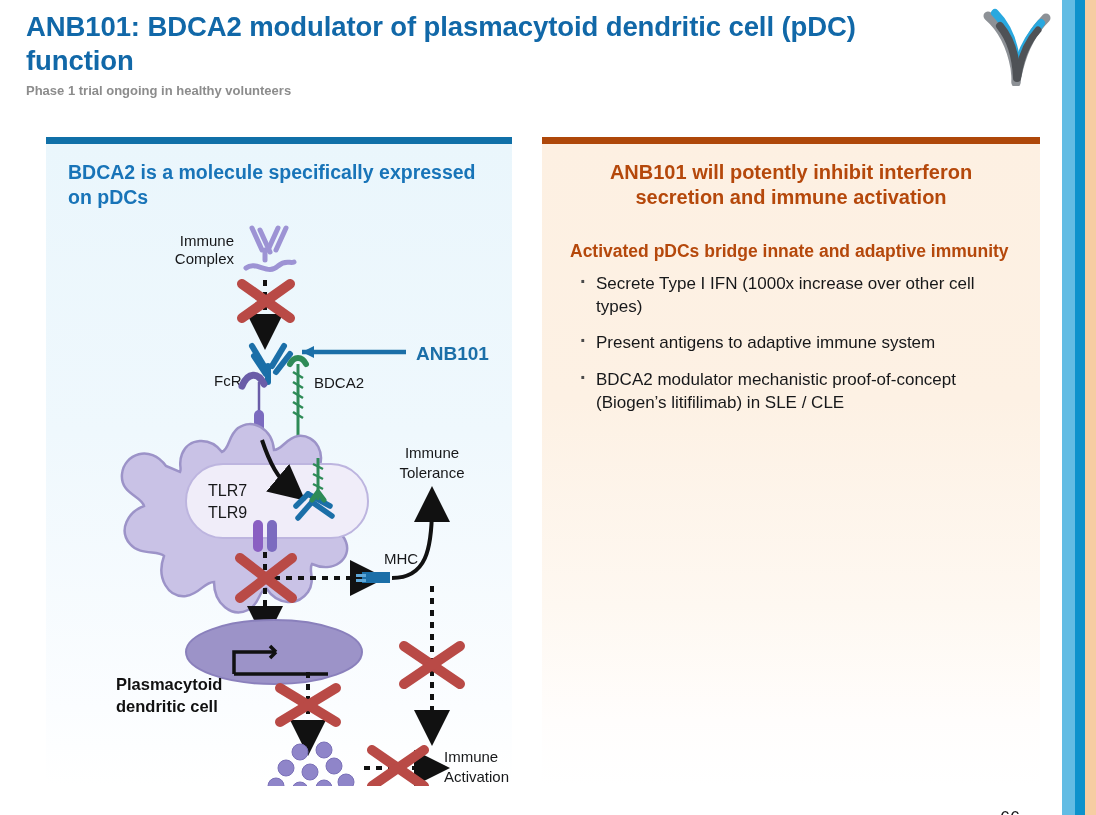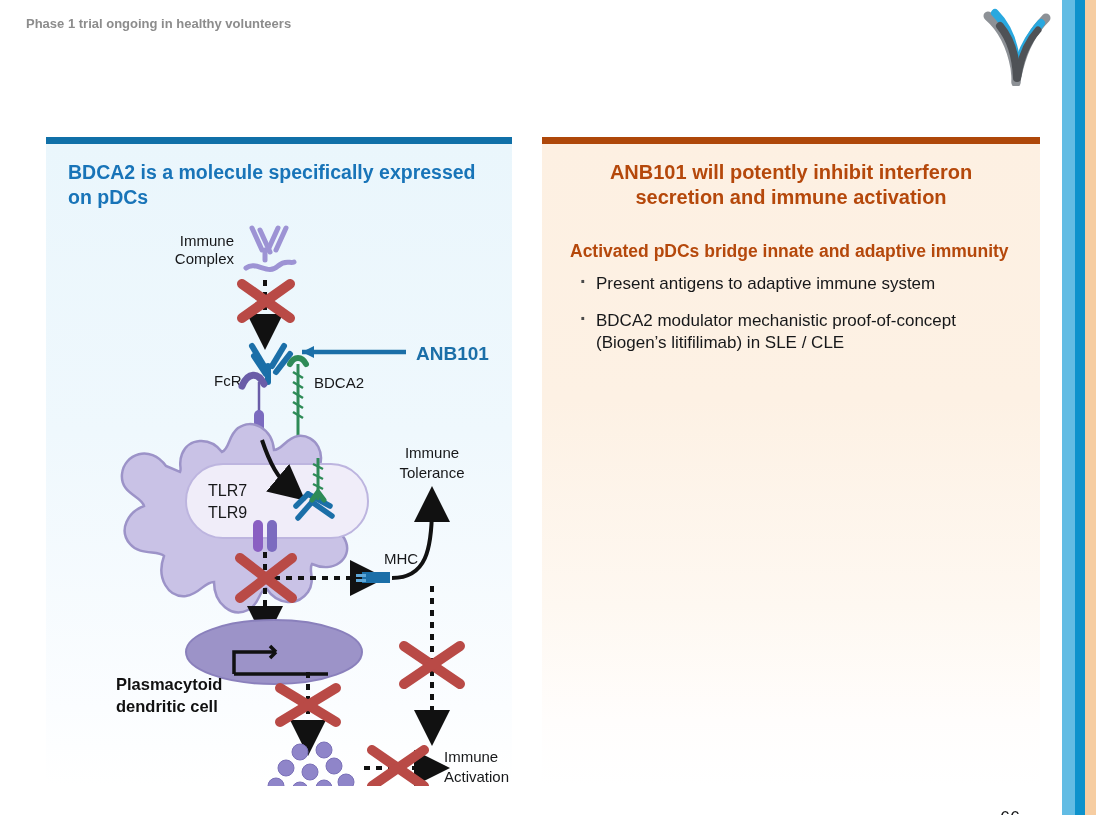--- a/index.html
+++ b/index.html
@@ -80,20 +80,21 @@
 
 <div class="slide">
 
   <div class="edge-bars">
     <div class="bar-light"></div>
     <div class="bar-dark"></div>
     <div class="bar-peach"></div>
   </div>
 
   <div class="header">
+    <h1 class="title">ANB101: BDCA2 modulator of plasmacytoid dendritic cell (pDC) function</h1>
     <div class="subtitle">Phase 1 trial ongoing in healthy volunteers</div>
   </div>
 
   <div class="logo">
     <svg width="78" height="80" viewBox="0 0 78 80">
       <path d="M10 10 C24 22 33 40 37 62 C38 70 38 74 38 76" stroke="#8D9196" stroke-width="9" fill="none" stroke-linecap="round"></path>
       <path d="M68 12 C56 24 46 42 41 62 C39 70 38 74 38 77" stroke="#8D9196" stroke-width="9" fill="none" stroke-linecap="round"></path>
       <path d="M17 7 C29 19 36 36 38 55" stroke="#29A8DF" stroke-width="8" fill="none" stroke-linecap="round"></path>
       <path d="M63 17 C54 27 45 42 40 58" stroke="#29A8DF" stroke-width="8" fill="none" stroke-linecap="round"></path>
       <path d="M22 20 C32 32 38 50 39 72" stroke="#4F5256" stroke-width="8" fill="none" stroke-linecap="round"></path>
@@ -246,20 +247,21 @@
       <text x="398" y="556" font-family="Liberation Sans, sans-serif" font-size="15" fill="#17181A">Immune</text>
       <text x="398" y="576" font-family="Liberation Sans, sans-serif" font-size="15" fill="#17181A">Activation</text>
     </svg>
   </div>
 
   <div class="right-panel">
     <div class="right-title">ANB101 will potently inhibit interferon secretion and immune activation</div>
 
     <div class="sec-head first">Activated pDCs bridge innate and adaptive immunity</div>
     <ul class="bullets">
+      <li>Secrete Type I IFN (1000x increase over other cell types)</li>
       <li>Present antigens to adaptive immune system</li>
     </ul>
 
     <ul class="bullets">
       <li>BDCA2 modulator mechanistic proof-of-concept (Biogen’s litifilimab) in SLE / CLE</li>
     </ul>
 
   </div>
 
   <div class="page-num">66</div>

